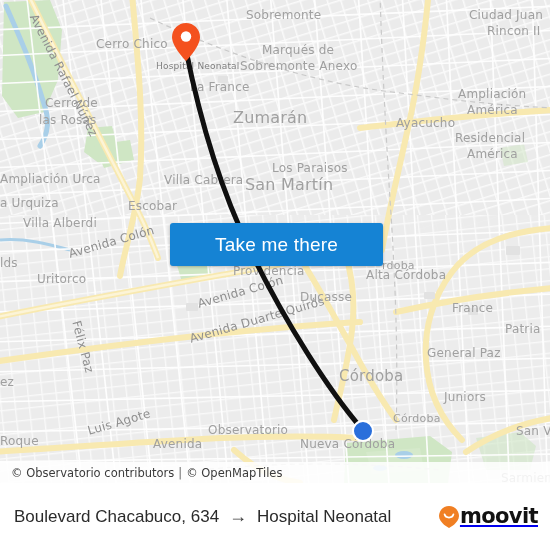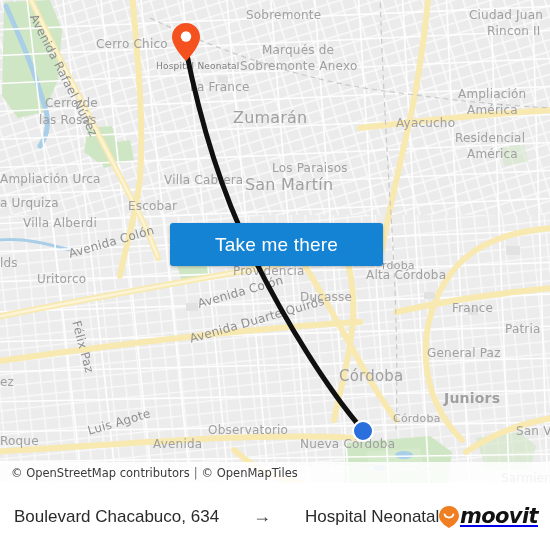--- a/index.html
+++ b/index.html
@@ -138,35 +138,33 @@
     align-items: center;
   }
   #trip-summary {
     display: flex;
     align-items: flex-start;
     margin-left: 14px;
     font-family: "Liberation Sans", sans-serif;
     font-size: 17px;
     color: #2b2b2b;
     white-space: nowrap;
-    gap: 24px;
   }
   #trip-summary .arrow {
     margin: 0 10px;
     font-size: 18px;
     color: #3a3a3a;
     line-height: 1;
   }
   #brand-logo {
     position: absolute;
     right: 12px;
     top: 50%;
     transform: translateY(-50%);
     display: flex;
-    font-style: italic;
   }
   #brand-logo .wordmark {
     font-family: "DejaVu Sans", sans-serif;
     font-size: 21px;
     font-weight: bold;
     color: #121212;
     letter-spacing: -.6px;
     line-height: 1;
   }
 </style>
@@ -315,21 +313,21 @@
         <div class="maplabel place" style="left: 0px; top: 256px; font-size: 12px;">lds</div>
         <div class="maplabel place" style="left: 37px; top: 272px; font-size: 12px;">Uritorco</div>
         <div class="maplabel place" style="left: 233px; top: 264px; font-size: 12px;">Providencia</div>
         <div class="maplabel place" style="left: 382px; top: 259px; font-size: 11px;">rdoba</div>
         <div class="maplabel place" style="left: 300px; top: 290px; font-size: 12px;">Ducasse</div>
         <div class="maplabel place" style="left: 366px; top: 268px; font-size: 12px;">Alta Córdoba</div>
         <div class="maplabel place" style="left: 452px; top: 301px; font-size: 12px;">France</div>
         <div class="maplabel place" style="left: 490px; top: 322px; font-size: 12px; margin-left: 15px;">Patria</div>
         <div class="maplabel place" style="left: 427px; top: 346px; font-size: 12px;">General Paz</div>
         <div class="maplabel place" style="left: 339px; top: 367px; font-size: 15px;">Córdoba</div>
-        <div class="maplabel place" style="left: 444px; top: 390px; font-size: 14px; font-weight: bold;">Juniors</div>
+        <div class="maplabel place" style="left: 444px; top: 390px; font-size: 12px;">Juniors</div>
         <div class="maplabel place" style="left: 208px; top: 423px; font-size: 12px;">Observatorio</div>
         <div class="maplabel place" style="left: 393px; top: 412px; font-size: 11px;">Córdoba</div>
         <div class="maplabel place" style="left: 300px; top: 437px; font-size: 12px;">Nueva Córdoba</div>
         <div class="maplabel place" style="left: 516px; top: 424px; font-size: 12px;">San V</div>
         <div class="maplabel place" style="left: 0px; top: 434px; font-size: 12px;">Roque</div>
         <div class="maplabel place" style="left: 153px; top: 437px; font-size: 12px;">Avenida</div>
         <div class="maplabel place" style="left: 0px; top: 375px; font-size: 12px;">ez</div>
         <div class="maplabel place" style="left: 501px; top: 471px; font-size: 12px;">Sarmient</div>
       </div>
 
@@ -349,21 +347,21 @@
     <div id="origin-dot"></div>
 
     <svg id="dest-pin" viewBox="0 0 28 38">
       <path d="M14 0 C6.3 0 0 6.3 0 14 C0 24 14 38 14 38 C14 38 28 24 28 14 C28 6.3 21.7 0 14 0 Z" fill="#f4511e"></path>
       <circle cx="14" cy="13.5" r="5.2" fill="#ffffff"></circle>
     </svg>
 
     <button id="cta-button">Take me there</button>
 
     <div id="attribution">
-      <span>© OpenStreetMap contributors</span>
+      <span>© Observatorio contributors</span>
       <span class="sep">|</span>
       <span>© OpenMapTiles</span>
     </div>
   </div>
 
   <div id="footer">
     <div id="trip-summary">
       <span>Boulevard Chacabuco, 634</span>
       <span class="arrow">→</span>
       <span>Hospital Neonatal</span>

